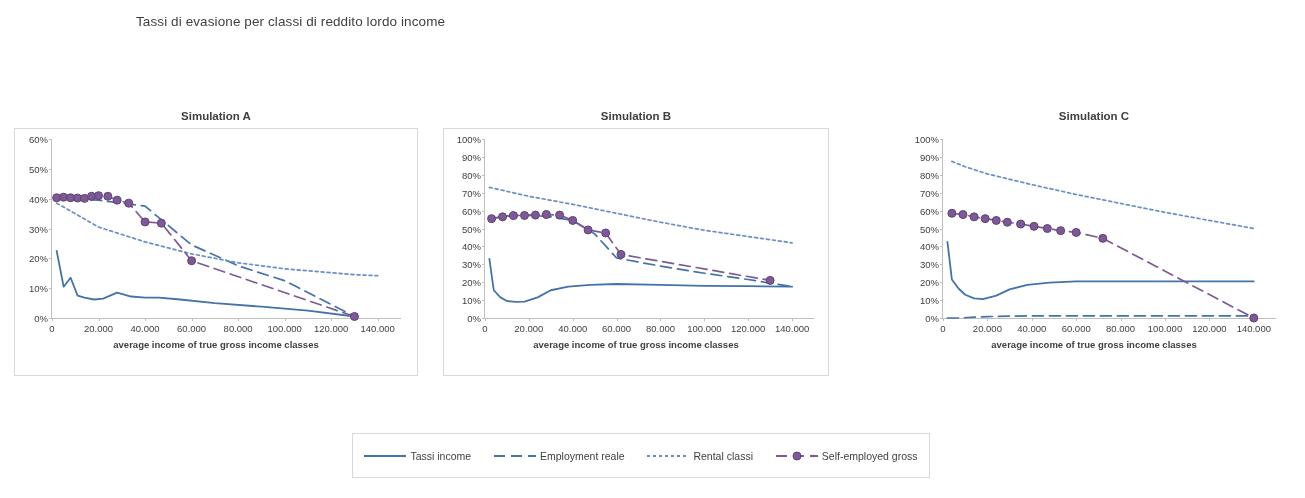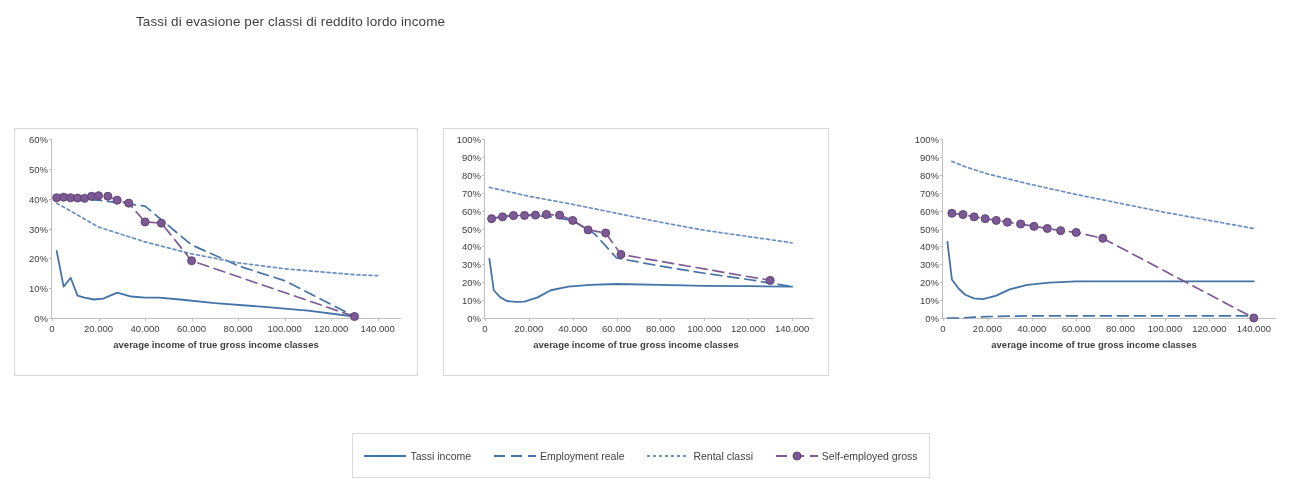--- a/index.html
+++ b/index.html
@@ -116,20 +116,21 @@
     flex: none;
   }
   .legend-swatch svg { display: block; }
 </style>
 </head>
 <body>
 
 <div id="main-title">Tassi di evasione per classi di reddito lordo income</div>
 
 <div class="panel" style="left:14px; top:128px; width:404px; height:248px;">
+  <div class="panel-title" style="top:-19px;">Simulation A</div>
   <div class="plot" id="plot-a" style="left:36px; top:10px; width:350px; height:180px;">
       <div class="ytick" style="top: 179px;">0%</div>
       <div class="ytickmark" style="top: 179px;"></div>
       <div class="ytick" style="top: 149.167px;">10%</div>
       <div class="ytickmark" style="top: 149.167px;"></div>
       <div class="ytick" style="top: 119.333px;">20%</div>
       <div class="ytickmark" style="top: 119.333px;"></div>
       <div class="ytick" style="top: 89.5px;">30%</div>
       <div class="ytickmark" style="top: 89.5px;"></div>
       <div class="ytick" style="top: 59.6667px;">40%</div>
@@ -172,20 +173,21 @@
         <circle cx="93.07" cy="82.94" r="4" fill="#7d5a96" stroke="#5f4275" stroke-width="1"></circle>
         <circle cx="109.35" cy="84.13" r="4" fill="#7d5a96" stroke="#5f4275" stroke-width="1"></circle>
         <circle cx="139.60" cy="121.72" r="4" fill="#7d5a96" stroke="#5f4275" stroke-width="1"></circle>
         <circle cx="302.47" cy="177.51" r="4" fill="#7d5a96" stroke="#5f4275" stroke-width="1"></circle>
       </svg>
     </div>
   <div class="xaxis-label" style="top:210px;">average income of true gross income classes</div>
 </div>
 
 <div class="panel" style="left:443px; top:128px; width:386px; height:248px;">
+  <div class="panel-title" style="top:-19px;">Simulation B</div>
   <div class="plot" id="plot-b" style="left:40px; top:10px; width:330px; height:180px;">
       <div class="ytick" style="top: 179px;">0%</div>
       <div class="ytickmark" style="top: 179px;"></div>
       <div class="ytick" style="top: 161.1px;">10%</div>
       <div class="ytickmark" style="top: 161.1px;"></div>
       <div class="ytick" style="top: 143.2px;">20%</div>
       <div class="ytickmark" style="top: 143.2px;"></div>
       <div class="ytick" style="top: 125.3px;">30%</div>
       <div class="ytickmark" style="top: 125.3px;"></div>
       <div class="ytick" style="top: 107.4px;">40%</div>
@@ -234,20 +236,21 @@
         <circle cx="103.09" cy="90.93" r="4" fill="#7d5a96" stroke="#5f4275" stroke-width="1"></circle>
         <circle cx="120.63" cy="93.98" r="4" fill="#7d5a96" stroke="#5f4275" stroke-width="1"></circle>
         <circle cx="135.99" cy="115.46" r="4" fill="#7d5a96" stroke="#5f4275" stroke-width="1"></circle>
         <circle cx="285.13" cy="141.41" r="4" fill="#7d5a96" stroke="#5f4275" stroke-width="1"></circle>
       </svg>
     </div>
   <div class="xaxis-label" style="top:210px;">average income of true gross income classes</div>
 </div>
 
 <div class="panel" style="left:897px; top:128px; width:394px; height:248px; border-color:transparent;">
+  <div class="panel-title" style="top:-19px;">Simulation C</div>
   <div class="plot" id="plot-c" style="left:44px; top:10px; width:334px; height:180px;">
       <div class="ytick" style="top: 179px;">0%</div>
       <div class="ytickmark" style="top: 179px;"></div>
       <div class="ytick" style="top: 161.1px;">10%</div>
       <div class="ytickmark" style="top: 161.1px;"></div>
       <div class="ytick" style="top: 143.2px;">20%</div>
       <div class="ytickmark" style="top: 143.2px;"></div>
       <div class="ytick" style="top: 125.3px;">30%</div>
       <div class="ytickmark" style="top: 125.3px;"></div>
       <div class="ytick" style="top: 107.4px;">40%</div>

